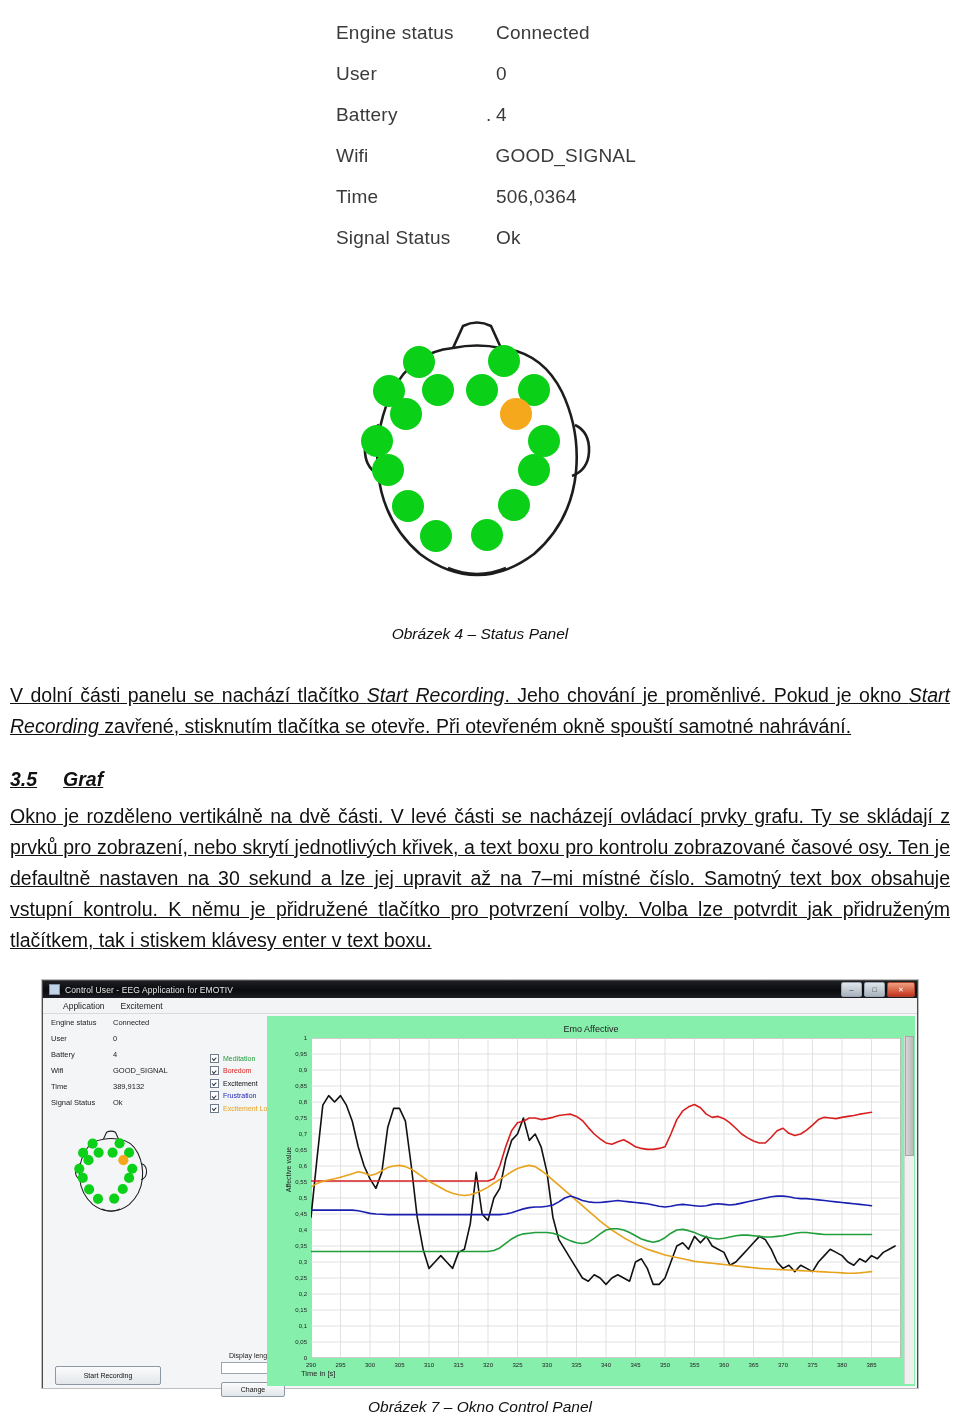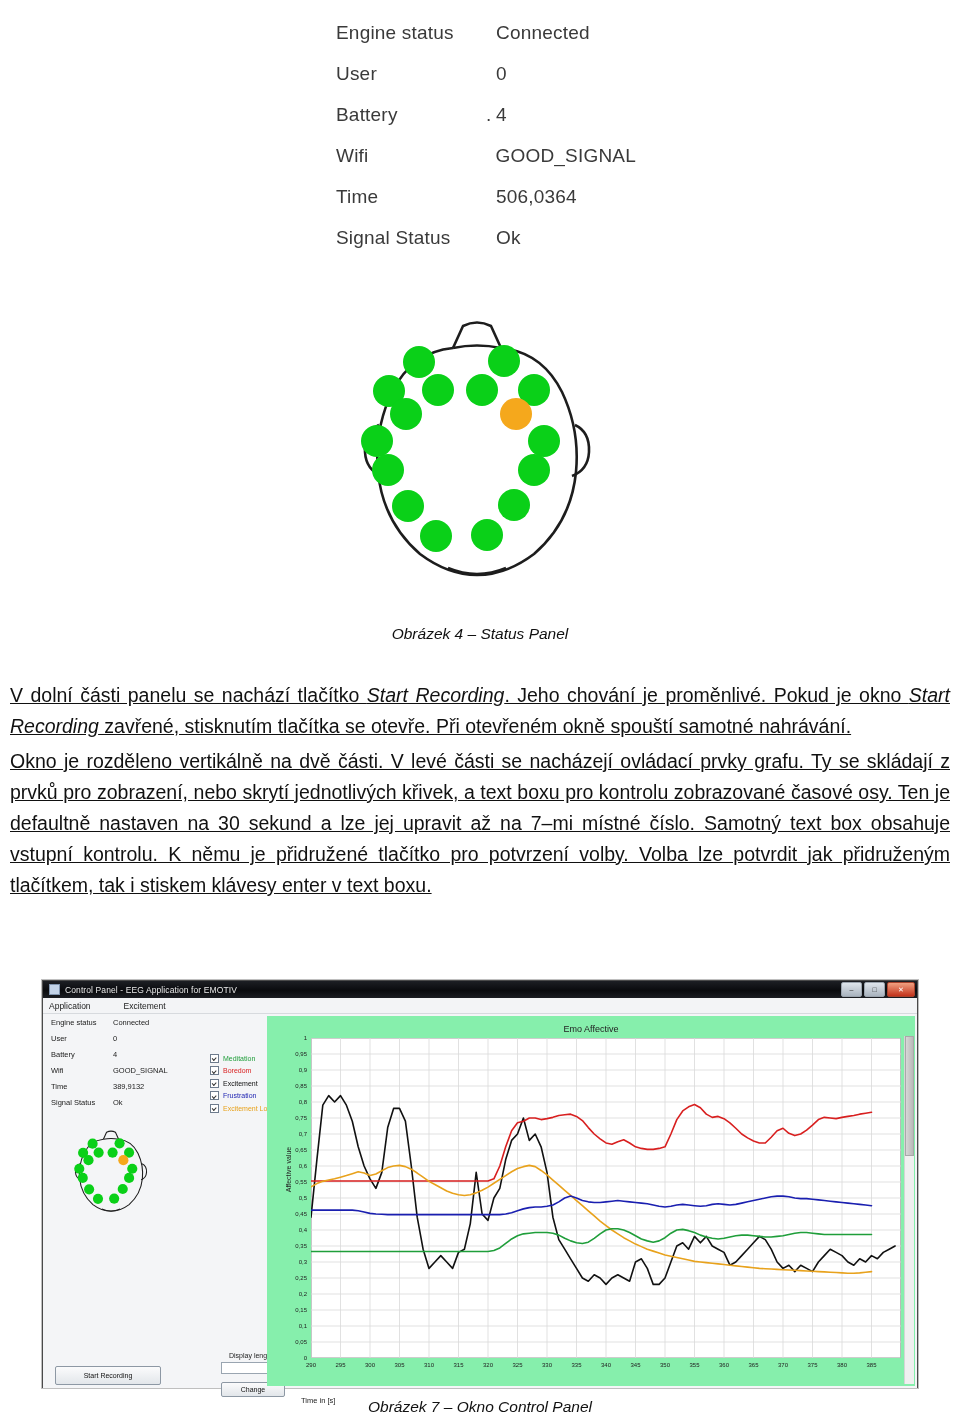--- a/index.html
+++ b/index.html
@@ -70,21 +70,21 @@
     background:linear-gradient(to bottom,#dfe5ec,#a9b3be);
     font-size:7px;color:#2a2a2a;display:flex;align-items:center;justify-content:center;
   }
   .wbtn.close{
     width:26px;
     background:linear-gradient(to bottom,#f0a080,#c3331c);
     color:#fff;border-color:#a8422c;
   }
   #menubar{
     height:15px;background:#f3f4f6;border-bottom:1px solid #d7dade;
-    display:flex;align-items:center;padding-left:6px;gap:33px;
+    display:flex;align-items:center;padding-left:20px;gap:16px;
   }
   #menubar span{font-size:8.5px;color:#222;}
   #appbody{position:relative;height:374px;background:#f4f5f7;}
 
   
   #leftpane{position:absolute;left:0;top:0;width:168px;height:374px;}
   .ap-row{display:flex;height:16px;align-items:center;padding-left:8px;}
   .ap-key{width:62px;font-size:7.5px;color:#222;}
   .ap-val{font-size:7.5px;color:#222;}
   #headsmall{position:absolute;left:16px;top:110px;width:104px;height:92px;}
@@ -126,21 +126,21 @@
   
   #chartwrap{position:absolute;left:224px;top:2px;width:648px;height:370px;background:#86efac;}
   #chartTitle{
     position:absolute;left:0;right:0;top:8px;text-align:center;
     font-size:9px;color:#222;
   }
   #ylabel{
     position:absolute;left:-24px;top:150px;width:90px;text-align:center;
     font-size:7px;color:#222;transform:rotate(-90deg);
   }
-  #xlabel{position:absolute;left:34px;top:353px;font-size:7.5px;color:#222;margin-top:27px;}
+  #xlabel{position:absolute;left:34px;top:353px;font-size:7.5px;color:#222;}
   .ytick{
     position:absolute;right:0;font-size:6px;color:#222;text-align:right;
     width:30px;line-height:6px;
   }
   .xtick{
     position:absolute;top:2px;font-size:6px;color:#222;
     transform:translateX(-50%);
   }
   #plotbox{position:absolute;left:44px;top:22px;width:590px;height:320px;}
   #ytickcol{position:absolute;left:4px;top:22px;width:36px;height:320px;}
@@ -221,29 +221,30 @@
       <circle cx="135" cy="235" r="16" fill="#0ad018"></circle>
     </g>
   </svg>
 </div>
 
 <div id="cap5" class="caption">Obrázek 4 – Status Panel</div>
 
 <div id="bodyText">
   <p><span>V dolní části panelu se nachází tlačítko </span><em>Start Recording</em><span>. Jeho chování je proměnlivé. Pokud je okno </span><em>Start Recording</em><span> zavřené, stisknutím tlačítka se otevře. Při otevřeném okně spouští samotné nahrávání.</span></p>
 
+  <p class="sec-head"><span class="num">3.5</span><span class="ttl">Graf</span></p>
 
   <p>Okno je rozděleno vertikálně na dvě části. V levé části se nacházejí ovládací prvky grafu. Ty se skládají z prvků pro zobrazení, nebo skrytí jednotlivých křivek, a text boxu pro kontrolu zobrazované časové osy. Ten je defaultně nastaven na 30 sekund a lze jej upravit až na 7–mi místné číslo. Samotný text box obsahuje vstupní kontrolu. K němu je přidružené tlačítko pro potvrzení volby. Volba lze potvrdit jak přidruženým tlačítkem, tak i stiskem klávesy enter v text boxu.</p>
 </div>
 
 <div id="fig6">
 
   <div id="titlebar">
     <span class="tb-ico"></span>
-    <span class="tb-txt">Control Panel - EEG Application for EMOTIV</span>
+    <span class="tb-txt">Control User - EEG Application for EMOTIV</span>
     <span id="winbtns">
       <span class="wbtn">–</span>
       <span class="wbtn">□</span>
       <span class="wbtn close">✕</span>
     </span>
   </div>
 
   <div id="menubar">
     <span>Application</span>
     <span>Excitement</span>

